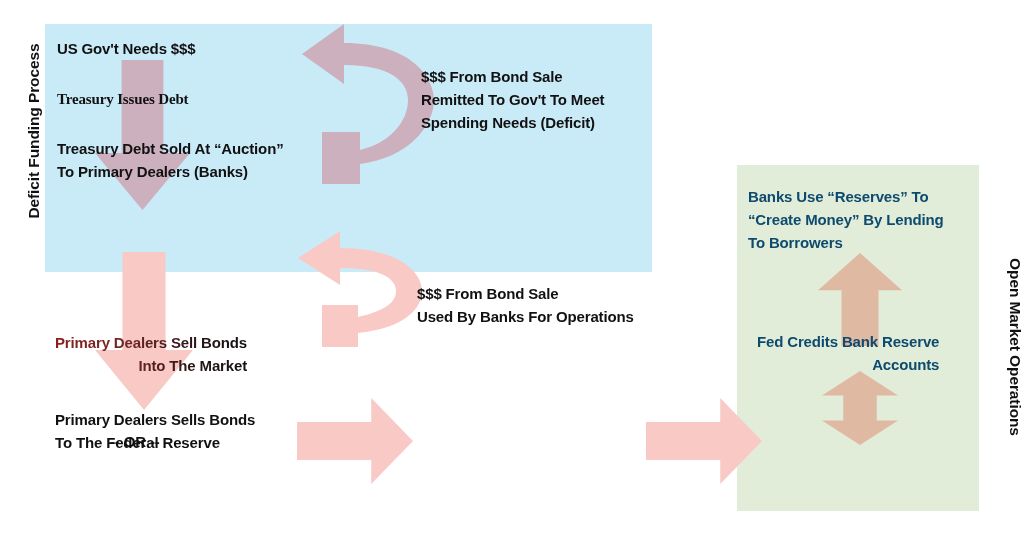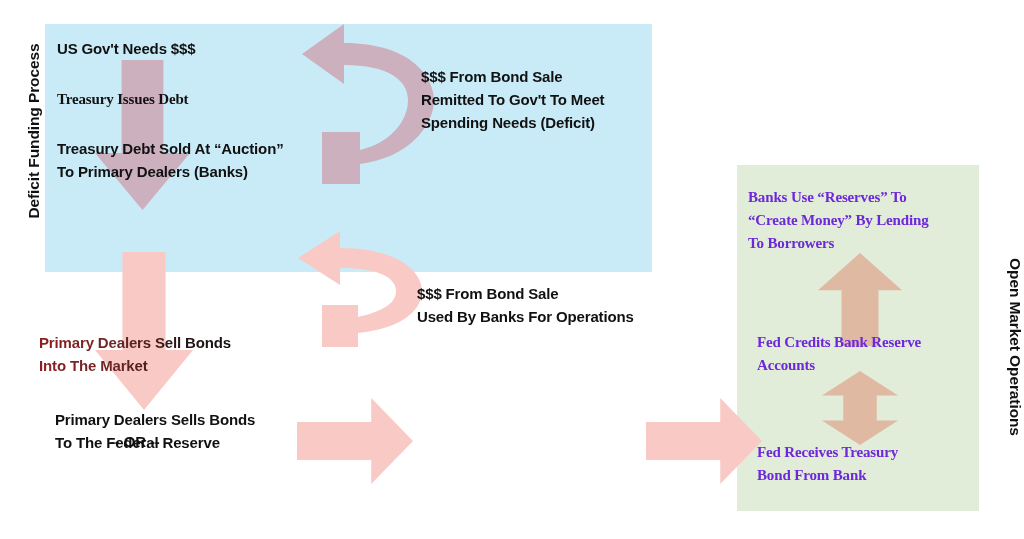--- a/index.html
+++ b/index.html
@@ -52,21 +52,21 @@
 
   
   .txt {
     font-weight: bold;
     font-size: 15px;
     line-height: 1.52;
     color: #111111;
     white-space: pre-line;
     letter-spacing: -0.15px;
   }
-  .txt-green { color: #6d28d9; font-family: Liberation Serif, serif; }
+  .txt-green { color: #0c4a6e; }
   .txt-red {
     background: linear-gradient(90deg, #8c1f1f 0%, #6e2626 38%, #2a1616 72%, #111111 100%);
     -webkit-background-clip: text;
     background-clip: text;
     color: transparent;
   }
 
   
   .arrow { background: #f7c9c9; }
   .arrow-down {
@@ -153,32 +153,30 @@
 To Primary Dealers (Banks)</div>
 
 
   <div class="abs txt" style="left:421px; top:66px;">$$$ From Bond Sale
 Remitted To Gov't To Meet
 Spending Needs (Deficit)</div>
 
   <div class="abs txt" style="left:417px; top:283px;">$$$ From Bond Sale
 Used By Banks For Operations</div>
 
-  <div class="abs txt txt-red" style="left:39px; top:332px;">Primary Dealers Sell Bonds
+  <div class="abs txt txt-red" style="left:55px; top:332px;text-align:right;">Primary Dealers Sell Bonds
 Into The Market</div>
 
   <div class="abs txt" style="left:110px; top:384px;margin-top:47px;">-- OR --</div>
 
   <div class="abs txt" style="left:55px; top:409px;">Primary Dealers Sells Bonds
 To The Federal Reserve</div>
 
 
   <div class="abs txt txt-green" style="left:748px; top:186px;">Banks Use “Reserves” To
 “Create Money” By Lending
 To Borrowers</div>
 
-  <div class="abs txt txt-green" style="left:757px; top:331px;">Fed Credits Bank Reserve
+  <div class="abs txt txt-green" style="left:757px; top:331px;text-align:right;">Fed Credits Bank Reserve
 Accounts</div>
 
-  <div class="abs txt txt-green" style="left:757px; top:441px;">Fed Receives Treasury
-Bond From Bank</div>
 
 </div>
 
 </body></html>

